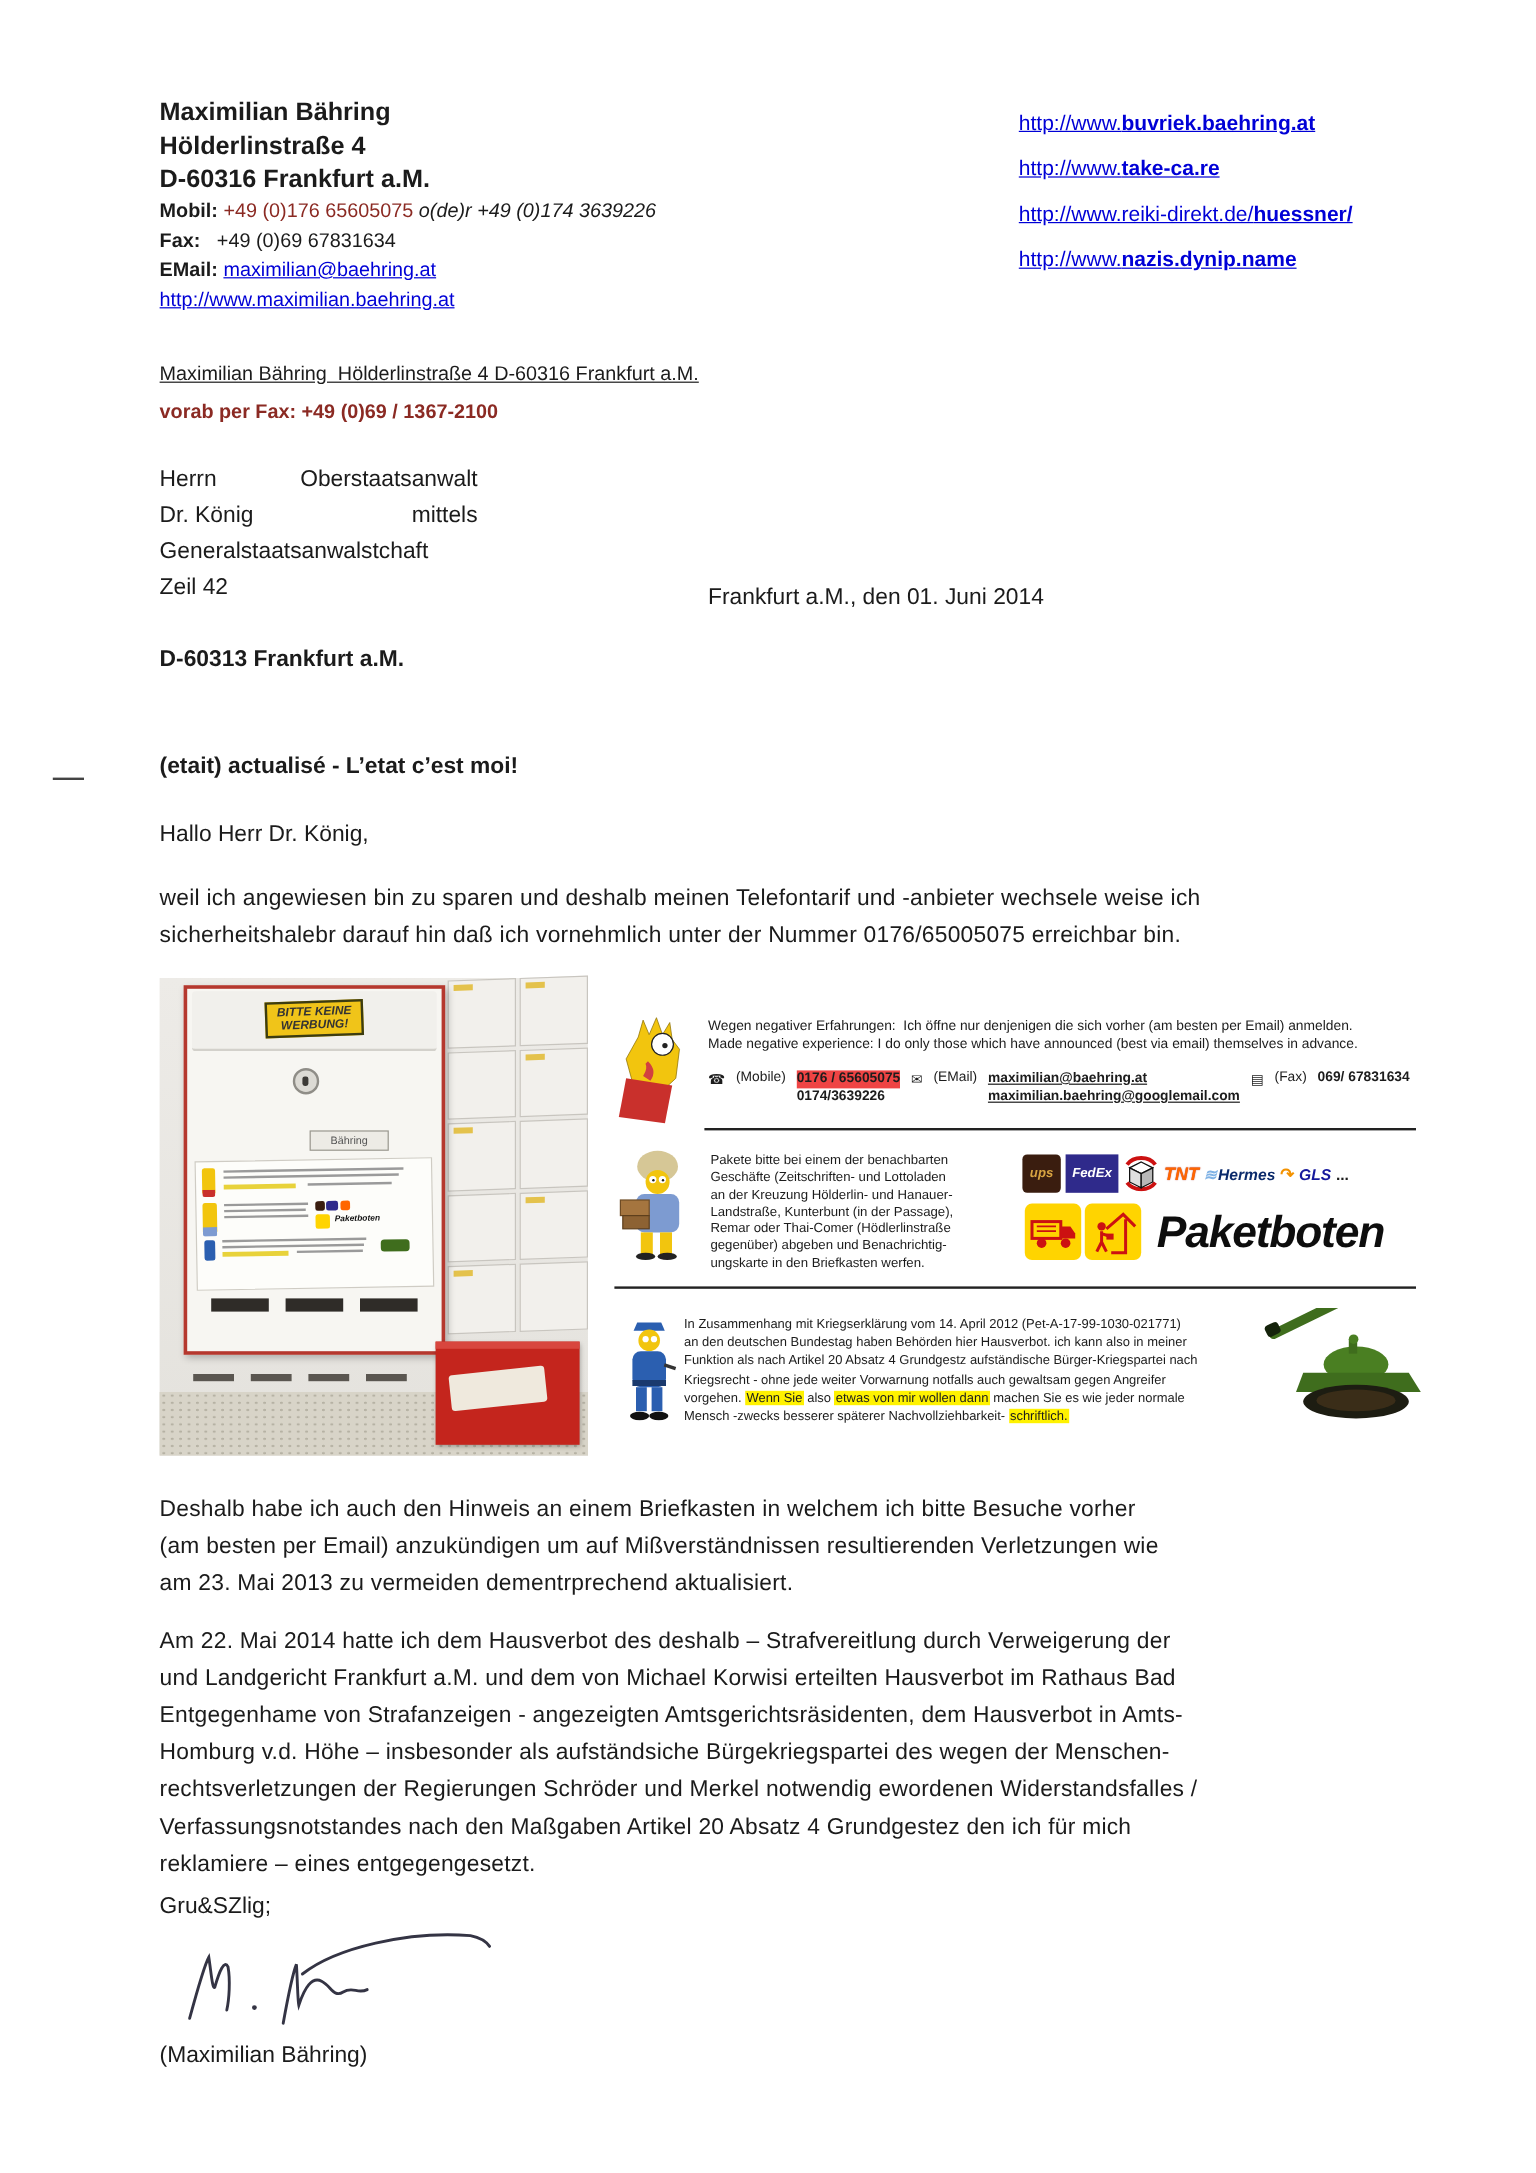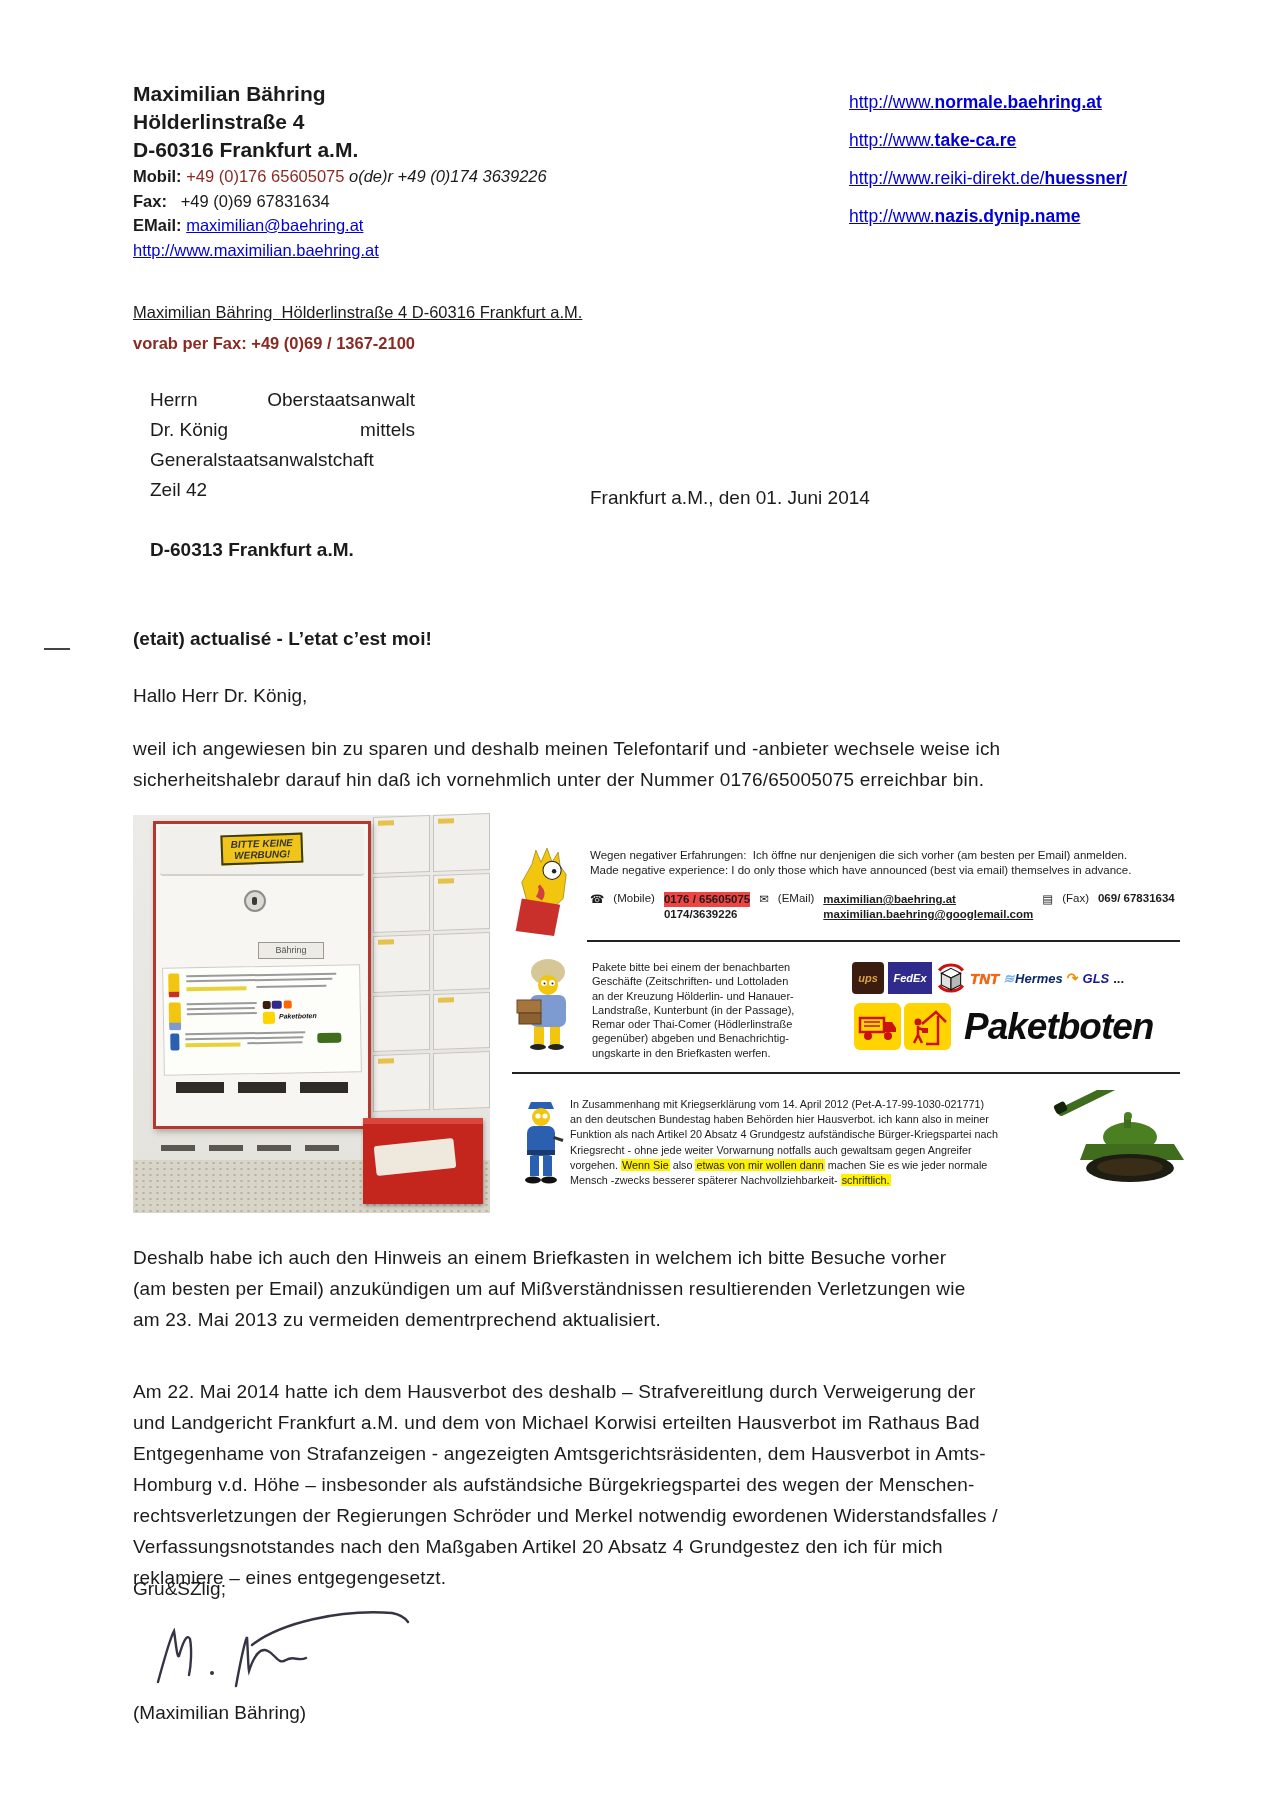--- a/index.html
+++ b/index.html
@@ -17,33 +17,33 @@
   
   .hdr-left{left:133px;top:80px;}
   .hdr-left .big{font-size:21px;font-weight:bold;line-height:28px;}
   .hdr-left .small{font-size:16.5px;line-height:24.5px;}
   .hdr-right{left:849px;top:92px;font-size:17.5px;}
   .hdr-right .lrow{height:38px;}
   .sender-line{left:133px;top:303px;font-size:16.5px;text-decoration:underline;text-align:right;}
   .fax-adv{left:133px;top:334px;font-size:16.5px;font-weight:bold;color:#8b2a23;}
 
   
-  .recipient{left:133px;top:385px;font-size:19px;line-height:30px;width:265px;margin-left:17px;}
+  .recipient{left:133px;top:385px;font-size:19px;line-height:30px;width:265px;}
   .rrow{display:flex;justify-content:space-between;}
   .rcity{margin-top:30px;font-weight:bold;}
   .dateline{left:590px;top:487px;font-size:19px;}
   .folddash{left:44px;top:648px;width:26px;height:0;border-top:2px solid #444;}
 
   
   .subject{left:133px;top:628px;font-size:19px;font-weight:bold;}
   .salut{left:133px;top:685px;font-size:19px;}
   .para{font-size:19px;line-height:31px;letter-spacing:.2px;}
   .p1{left:133px;top:733px;}
   .p2{left:133px;top:1242px;}
-  .p3{left:133px;top:1352px;margin-top:24px;}
+  .p3{left:133px;top:1352px;}
   .closing{left:133px;top:1578px;font-size:19px;}
   .signame{left:133px;top:1702px;font-size:19px;}
 
   
   .photo{left:133px;top:815px;width:357px;height:398px;background:linear-gradient(#edebe7,#e4e2dd);}
   .floor{left:0;top:345px;width:357px;height:53px;background:#d8d4c8;
          background-image:radial-gradient(#b6b2a4 1px,transparent 1.4px);background-size:7px 6px;}
   .mailbox{left:20px;top:6px;width:212px;height:302px;background:#f7f6f2;border:3px solid #b5382e;box-shadow:2px 3px 6px rgba(0,0,0,.25);}
   .flap{left:4px;top:2px;right:4px;height:48px;background:#f1f0ec;border-bottom:2px solid #d3d1cb;border-radius:3px;}
   .noads{left:50%;top:8px;transform:translateX(-50%) rotate(-2deg);background:#f0c419;border:2px solid #3c3c10;
@@ -112,21 +112,21 @@
     <div class="small">
       <span class="b">EMail:</span>
       <a class="link">maximilian@baehring.at</a>
     </div>
     <div class="small">
       <a class="link">http://www.maximilian.baehring.at</a>
     </div>
   </div>
 
   <div class="abs hdr-right">
-    <div class="lrow"><a class="link"><span>http://www.</span><span class="b">normale.baehring.at</span></a></div>
+    <div class="lrow"><a class="link"><span>http://www.</span><span class="b">buvriek.baehring.at</span></a></div>
     <div class="lrow"><a class="link"><span>http://www.</span><span class="b">take-ca.re</span></a></div>
     <div class="lrow"><a class="link"><span>http://www.reiki-direkt.de/</span><span class="b">huessner/</span></a></div>
     <div class="lrow"><a class="link"><span>http://www.</span><span class="b">nazis.dynip.name</span></a></div>
   </div>
 
   <div class="abs sender-line pre">Maximilian Bähring  Hölderlinstraße 4 D-60316 Frankfurt a.M.</div>
   <div class="abs fax-adv">vorab per Fax: +49 (0)69 / 1367-2100</div>
 
   <div class="abs recipient">
     <div class="rrow">

